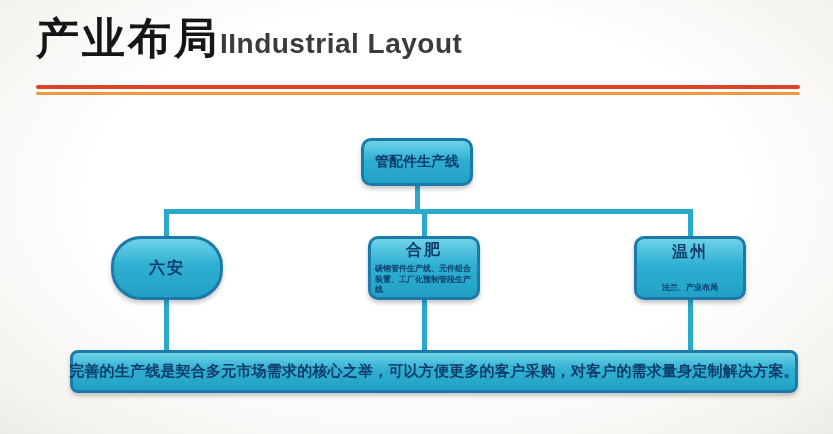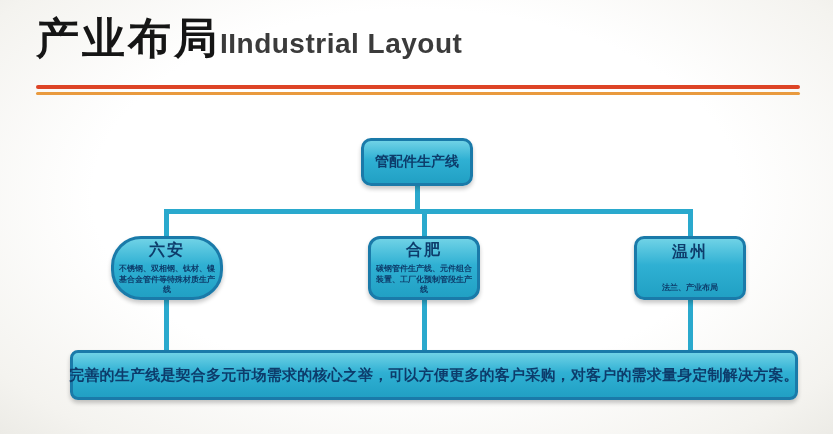--- a/index.html
+++ b/index.html
@@ -65,38 +65,38 @@
   .node {
     position: absolute;
     background: linear-gradient(180deg, #6fd2e6 0%, var(--box-fill, #2fb0d3) 45%, #21a0c4 100%);
     border: 3px solid var(--box-border, #1a7aa9);
     border-radius: 10px;
     box-shadow: 0 3px 4px rgba(0,0,0,0.22);
     display: flex;
     flex-direction: column;
     align-items: center;
     justify-content: center;
-    text-align: center;
+    text-align: left;
     color: var(--text-dark, #0d3c6b);
     box-sizing: border-box;
     padding: 2px 4px;
   }
   .node-root  { left: 361px; top: 138px; width: 112px; height: 48px; }
   .node-root .node-title { font-size: 14px; font-weight: 800; }
 
   .node-branch { top: 236px; width: 112px; height: 64px; }
   .node-branch .node-title { font-size: 16px; font-weight: 800; letter-spacing: 2px; }
   .node-branch .node-desc  { font-size: 8px; font-weight: 700; line-height: 1.35; margin-top: 3px; }
 
   #branch-luan    { left: 111px; border-radius: 30px; }
-  #branch-hefei   { left: 368px; border-radius: 12px; }
+  #branch-hefei   { left: 368px; }
   #branch-wenzhou { left: 634px; gap: 17px; }
 
   .summary-bar {
-    left: 70px; top: 350px; width: 728px; height: 50px;
+    left: 70px; top: 350px; width: 728px; height: 43px;
     border-radius: 8px;
     flex-direction: row;
   }
   .summary-bar .summary-text {
     font-size: 15px;
     font-weight: 800;
     letter-spacing: 0.2px;
     white-space: nowrap;
   }
 </style>
@@ -122,21 +122,20 @@
   <div class="conn" style="left:164px; top:298px; width:5px;  height:54px;"></div>
   <div class="conn" style="left:422px; top:298px; width:5px;  height:54px;"></div>
   <div class="conn" style="left:688px; top:296px; width:5px;  height:56px;"></div>
 
   <div class="node node-root">
     <div class="node-title">管配件生产线</div>
   </div>
 
   <div class="node node-branch" id="branch-luan">
     <div class="node-title">六安</div>
-    <div class="node-desc">不锈钢、双相钢、钛材、镍基合金管件等特殊材质生产线</div>
   </div>
   <div class="node node-branch" id="branch-hefei">
     <div class="node-title">合肥</div>
     <div class="node-desc">碳钢管件生产线、元件组合装置、工厂化预制管段生产线</div>
   </div>
   <div class="node node-branch" id="branch-wenzhou">
     <div class="node-title">温州</div>
     <div class="node-desc">法兰、产业布局</div>
   </div>
 

